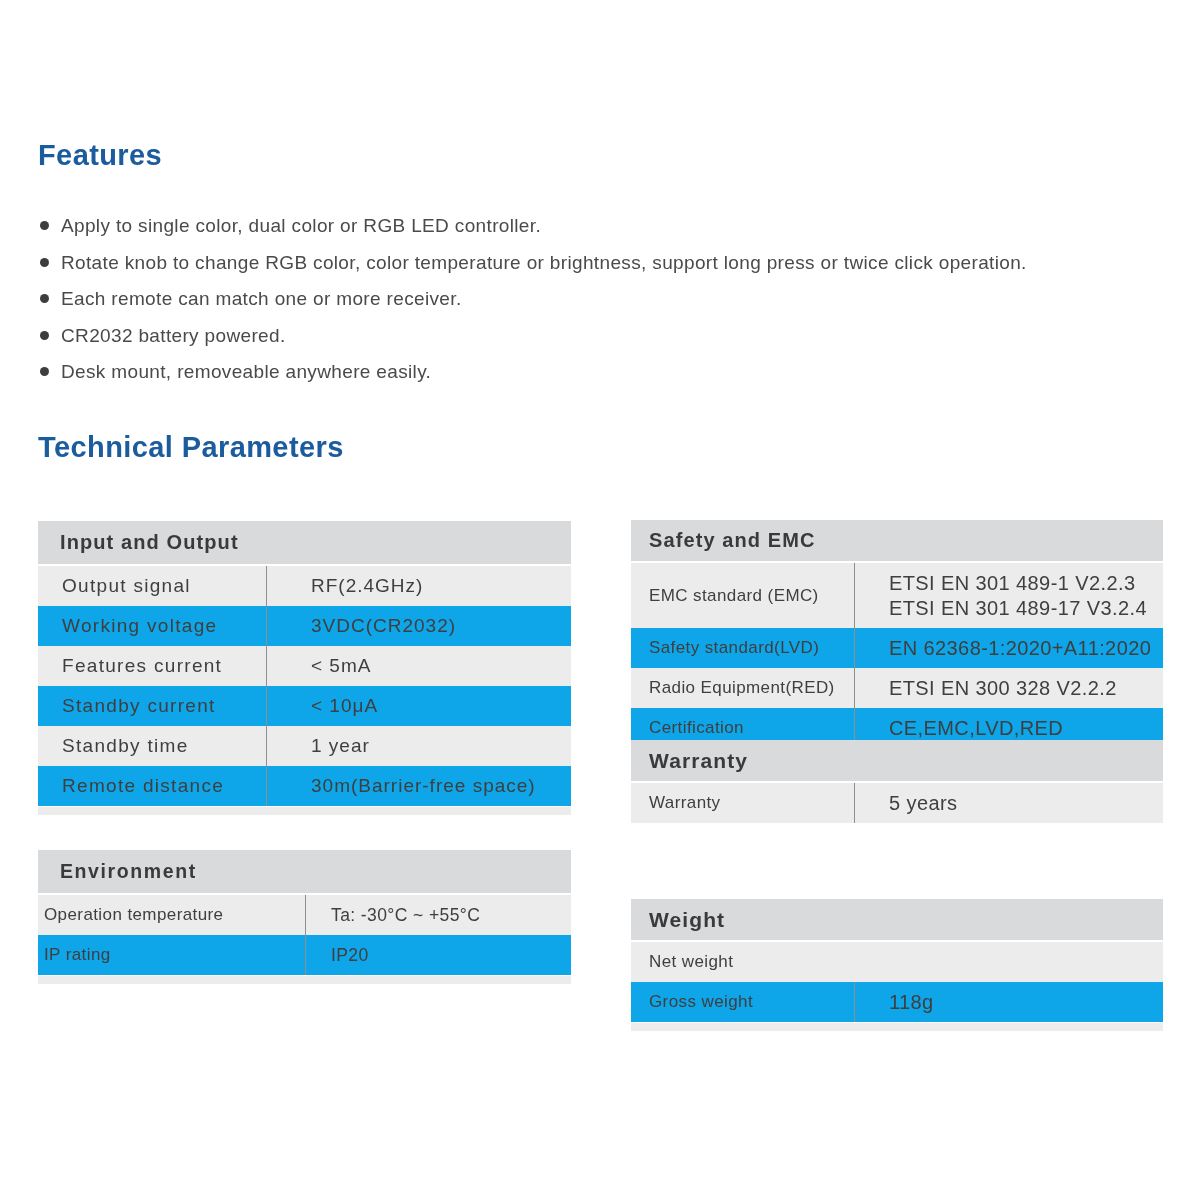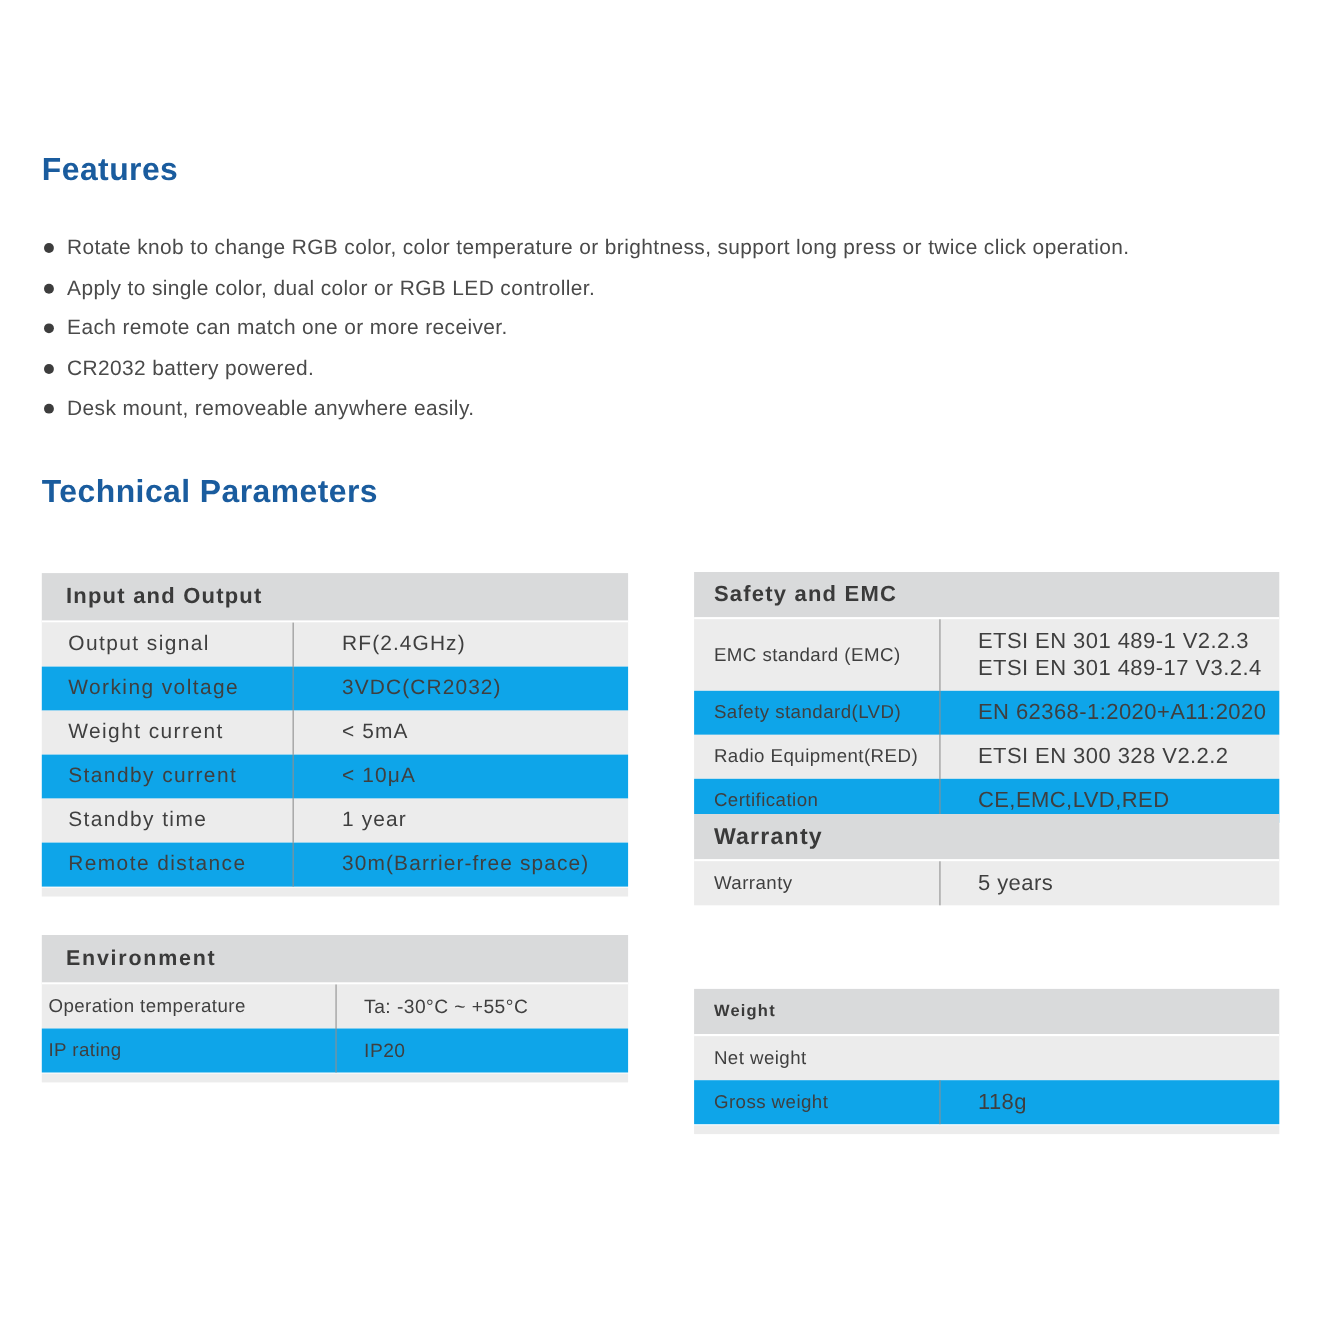--- a/index.html
+++ b/index.html
@@ -64,51 +64,51 @@
   
   .t-right{left:631px;width:532px;}
   .t-right .thead{height:43px;padding-left:18px;}
   .t-right .tlabel{width:223px;padding-left:18px;font-size:17px;letter-spacing:0.4px;}
   .t-right .tvalue{padding-left:34px;font-size:20px;letter-spacing:0.4px;}
   .t-right .tvalue > div{line-height:25px;}
   .t-safety{top:520px;}
   .t-warranty{top:740px;}
   .t-warranty .thead{height:43px;font-size:21px;}
   .t-weight{top:899px;}
-  .t-weight .thead{height:43px;font-size:15px;}
+  .t-weight .thead{height:43px;font-size:21px;}
 </style>
 </head>
 <body>
 
 <div class="page">
 
   <div class="section-title title-features">Features</div>
 
   <ul class="features" id="features-list">
+      <li><span class="dot"></span>Apply to single color, dual color or RGB LED controller.</li>
       <li><span class="dot"></span>Rotate knob to change RGB color, color temperature or brightness, support long press or twice click operation.</li>
-      <li><span class="dot"></span>Apply to single color, dual color or RGB LED controller.</li>
       <li><span class="dot"></span>Each remote can match one or more receiver.</li>
       <li><span class="dot"></span>CR2032 battery powered.</li>
       <li><span class="dot"></span>Desk mount, removeable anywhere easily.</li>
     </ul>
 
   <div class="section-title title-tech">Technical Parameters</div>
 
   <div class="spec-table t-io">
       <div class="thead">Input and Output</div>
       <div class="trow alt">
         <div class="tlabel">Output signal</div>
         <div class="tvalue">RF(2.4GHz)</div>
       </div>
       <div class="trow">
         <div class="tlabel">Working voltage</div>
         <div class="tvalue">3VDC(CR2032)</div>
       </div>
       <div class="trow alt">
-        <div class="tlabel">Weight current</div>
+        <div class="tlabel">Features current</div>
         <div class="tvalue">&lt; 5mA</div>
       </div>
       <div class="trow">
         <div class="tlabel">Standby current</div>
         <div class="tvalue">&lt; 10μA</div>
       </div>
       <div class="trow alt">
         <div class="tlabel">Standby time</div>
         <div class="tvalue">1 year</div>
       </div>

